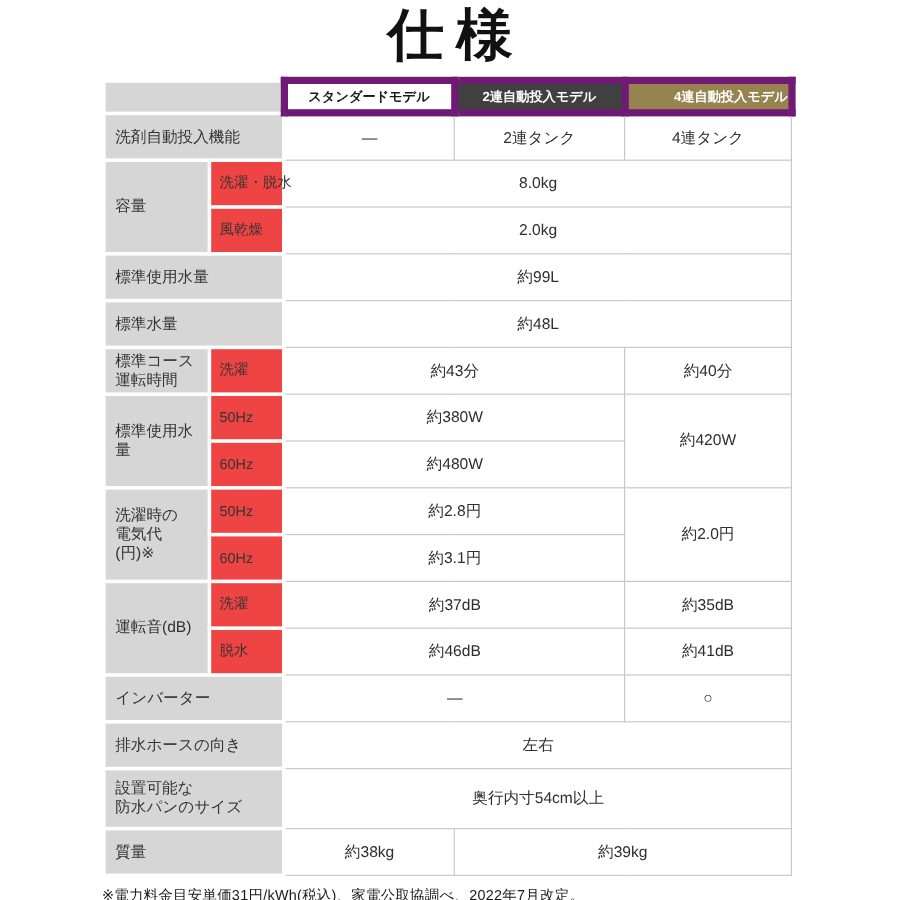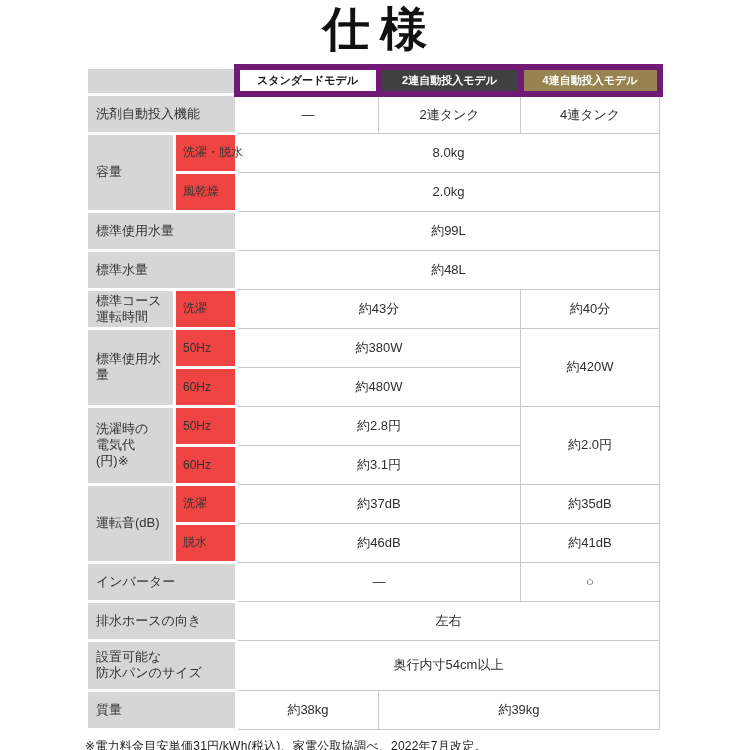--- a/index.html
+++ b/index.html
@@ -78,21 +78,21 @@
   th.model {
     border: 6px solid #701a75;
     font-size: 11px;
     font-weight: bold;
     text-align: center;
     padding: 2px 0;
     white-space: nowrap;
   }
   th.model.m-std  { background: #ffffff; color: #1a1a1a; }
   th.model.m-two  { background: #404040; color: #ffffff; margin-top: 24px; }
-  th.model.m-four { background: #97834f; color: #ffffff; }
+  th.model.m-four { background: #97834f; color: #ffffff; text-align: right; }
   th.corner { background: #d6d6d6; border: 3px solid #ffffff; }
 
   .footnote {
     margin: 7px 0 0 85px;
     font-size: 12px;
     color: #1a1a1a;
     letter-spacing: 0.02em;
   }
 </style>
 </head>

